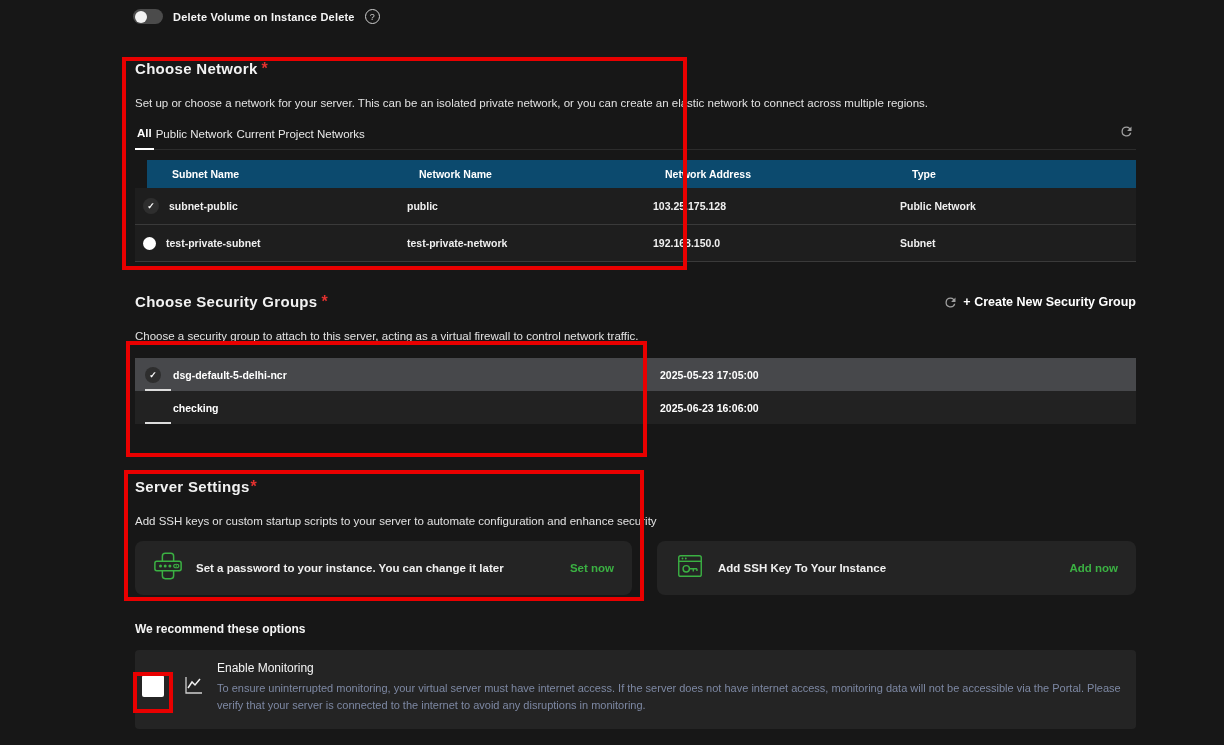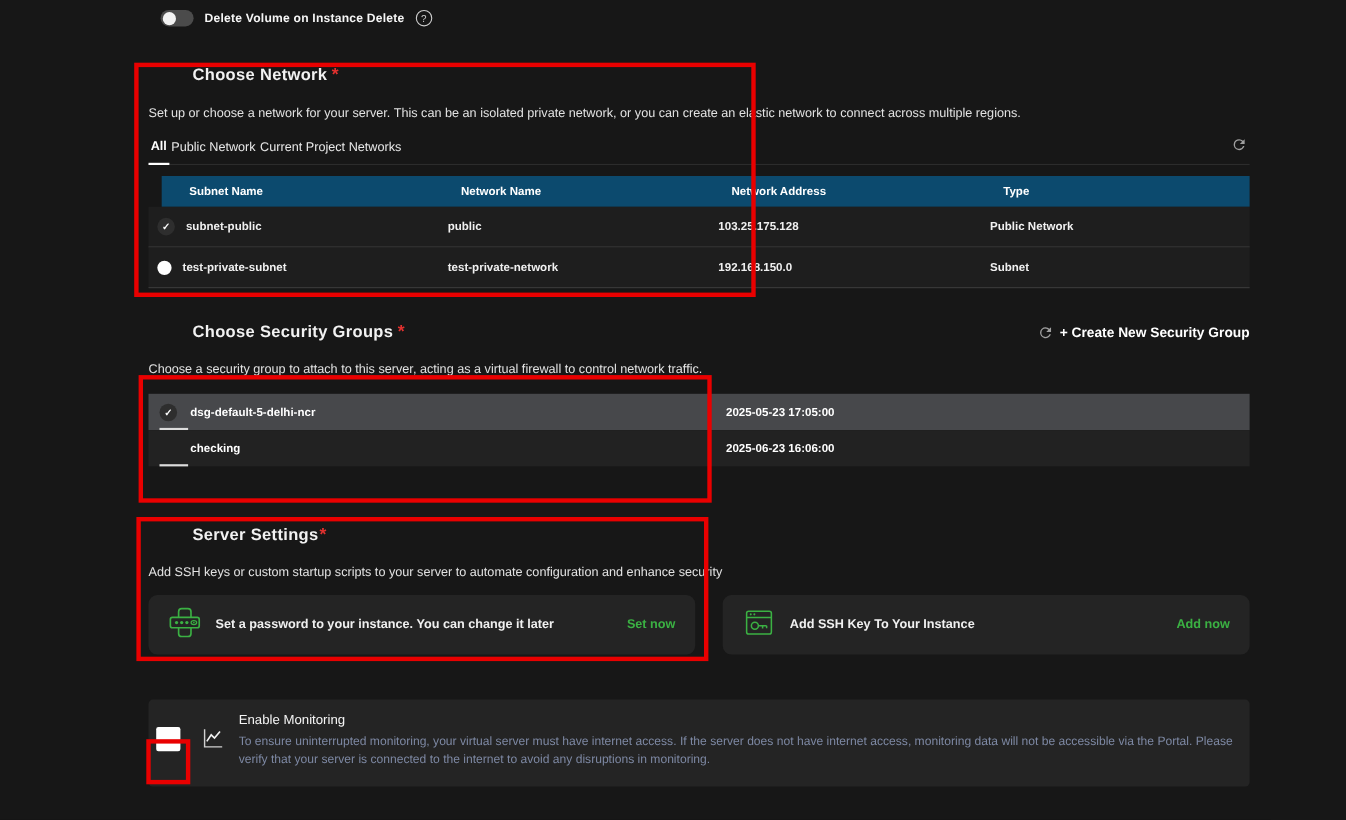--- a/index.html
+++ b/index.html
@@ -2,34 +2,34 @@
 <html><head>
 <meta charset="utf-8">
 <style>
   html,body { margin:0; padding:0; background:#171717; }
   .page {
     position:relative; width:1224px; height:745px; background:#171717;
     font-family:"Liberation Sans", sans-serif; color:#fff; overflow:hidden;
   }
 
   
-  .toggle-row { position:absolute; left:146px; top:9px; display:flex; align-items:center; gap:10px; }
+  .toggle-row { position:absolute; left:133px; top:9px; display:flex; align-items:center; gap:10px; }
   .toggle { width:30px; height:15px; border-radius:8px; background:#4b4b4b; position:relative; cursor:pointer; }
   .toggle .knob { position:absolute; left:2px; top:1.5px; width:12px; height:12px; border-radius:50%; background:#f2f2f2; }
   .toggle-label { font-size:11px; font-weight:bold; color:#f5f5f5; letter-spacing:.2px; }
   .help { width:13px; height:13px; border-radius:50%; border:1px solid #cfcfcf; color:#cfcfcf;
           font-size:9px; display:flex; align-items:center; justify-content:center; }
 
   .section { position:absolute; left:135px; width:1001px; }
   .sec-network { top:60px; }
   .sec-security { top:293px; }
   .sec-server { top:478px; }
   .sec-recommend { top:622px; }
 
-  .sec-title { font-size:15px; font-weight:bold; color:#f2f2f2; letter-spacing:.3px;margin-left:40px; }
+  .sec-title { font-size:15px; font-weight:bold; color:#f2f2f2; letter-spacing:.3px; }
   .req { color:#e3312f; margin-left:4px; font-weight:bold; }
   .req.tight { margin-left:1px; }
   .sec-desc { font-size:11.5px; color:#e2e2e2; margin-top:19px; }
 
   
   .tabs { margin-top:13px; display:flex; align-items:flex-end; 
           border-bottom:1px solid #2c2c2c; position:relative; height:27px; }
   .tab { font-size:11.5px; color:#e8e8e8; padding:0 2px 9px; cursor:pointer; }
   .tab.active { font-weight:bold; color:#fff; border-bottom:2px solid #fff; margin-bottom:-1px; }
   .tabs .refresh-btn { position:absolute; right:2px; top:2px; cursor:pointer; }
@@ -214,20 +214,21 @@
             <path d="M15.4 19 h8 M19.5 19 v2.8 M23.4 19 v2.4"></path>
           </svg>
         </span>
         <span class="card-text">Add SSH Key To Your Instance</span>
         <span class="card-action">Add now</span>
       </div>
     </div>
   </div>
 
   <div class="section sec-recommend">
+    <div class="rec-heading">We recommend these options</div>
     <div class="rec-card">
       <span class="rec-check"></span>
       <span class="rec-chart">
         <svg width="22" height="22" viewBox="0 0 22 22" fill="none">
           <path d="M4 3 v16 h16" stroke="#d0d0d0" stroke-width="1.3"></path>
           <polyline points="6,14 10,8 13,11 18,5" stroke="#f0f0f0" stroke-width="1.5"></polyline>
         </svg>
       </span>
       <div class="rec-body">
         <div class="rec-title">Enable Monitoring</div>

